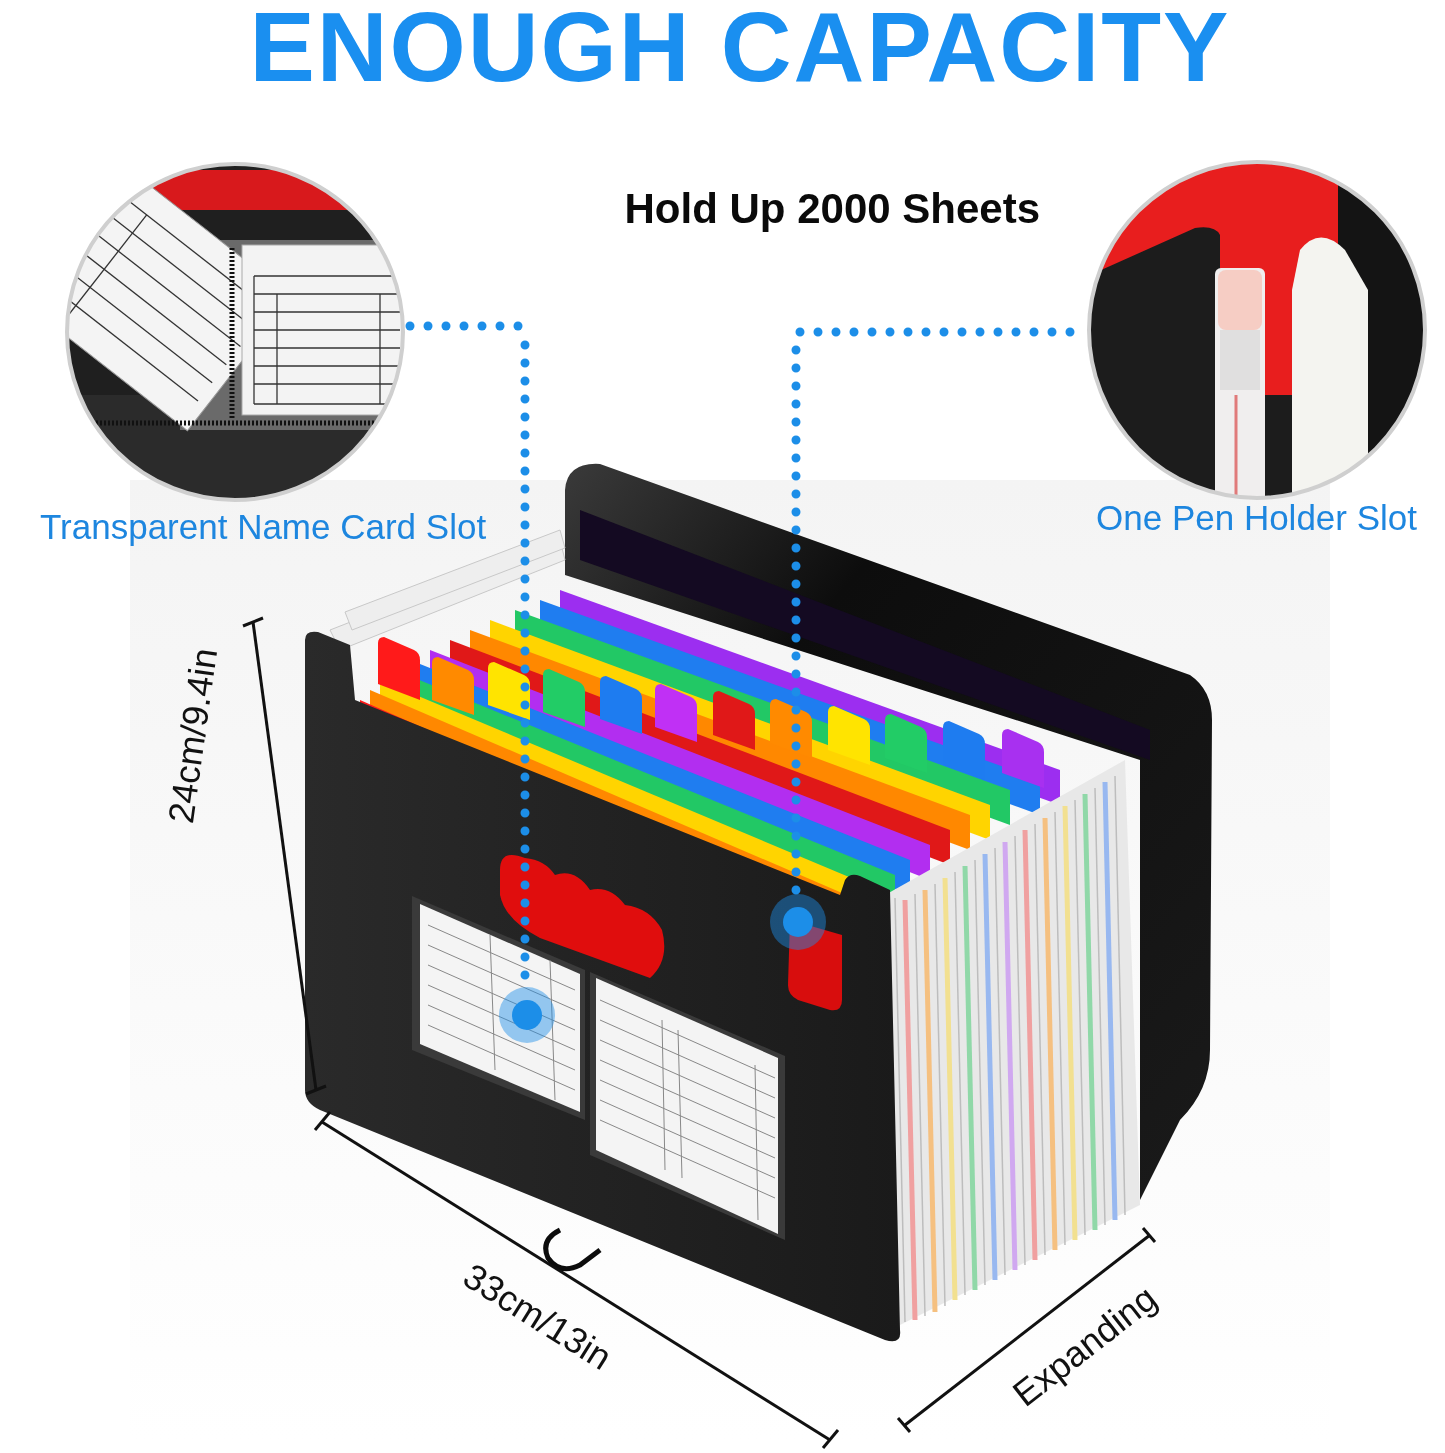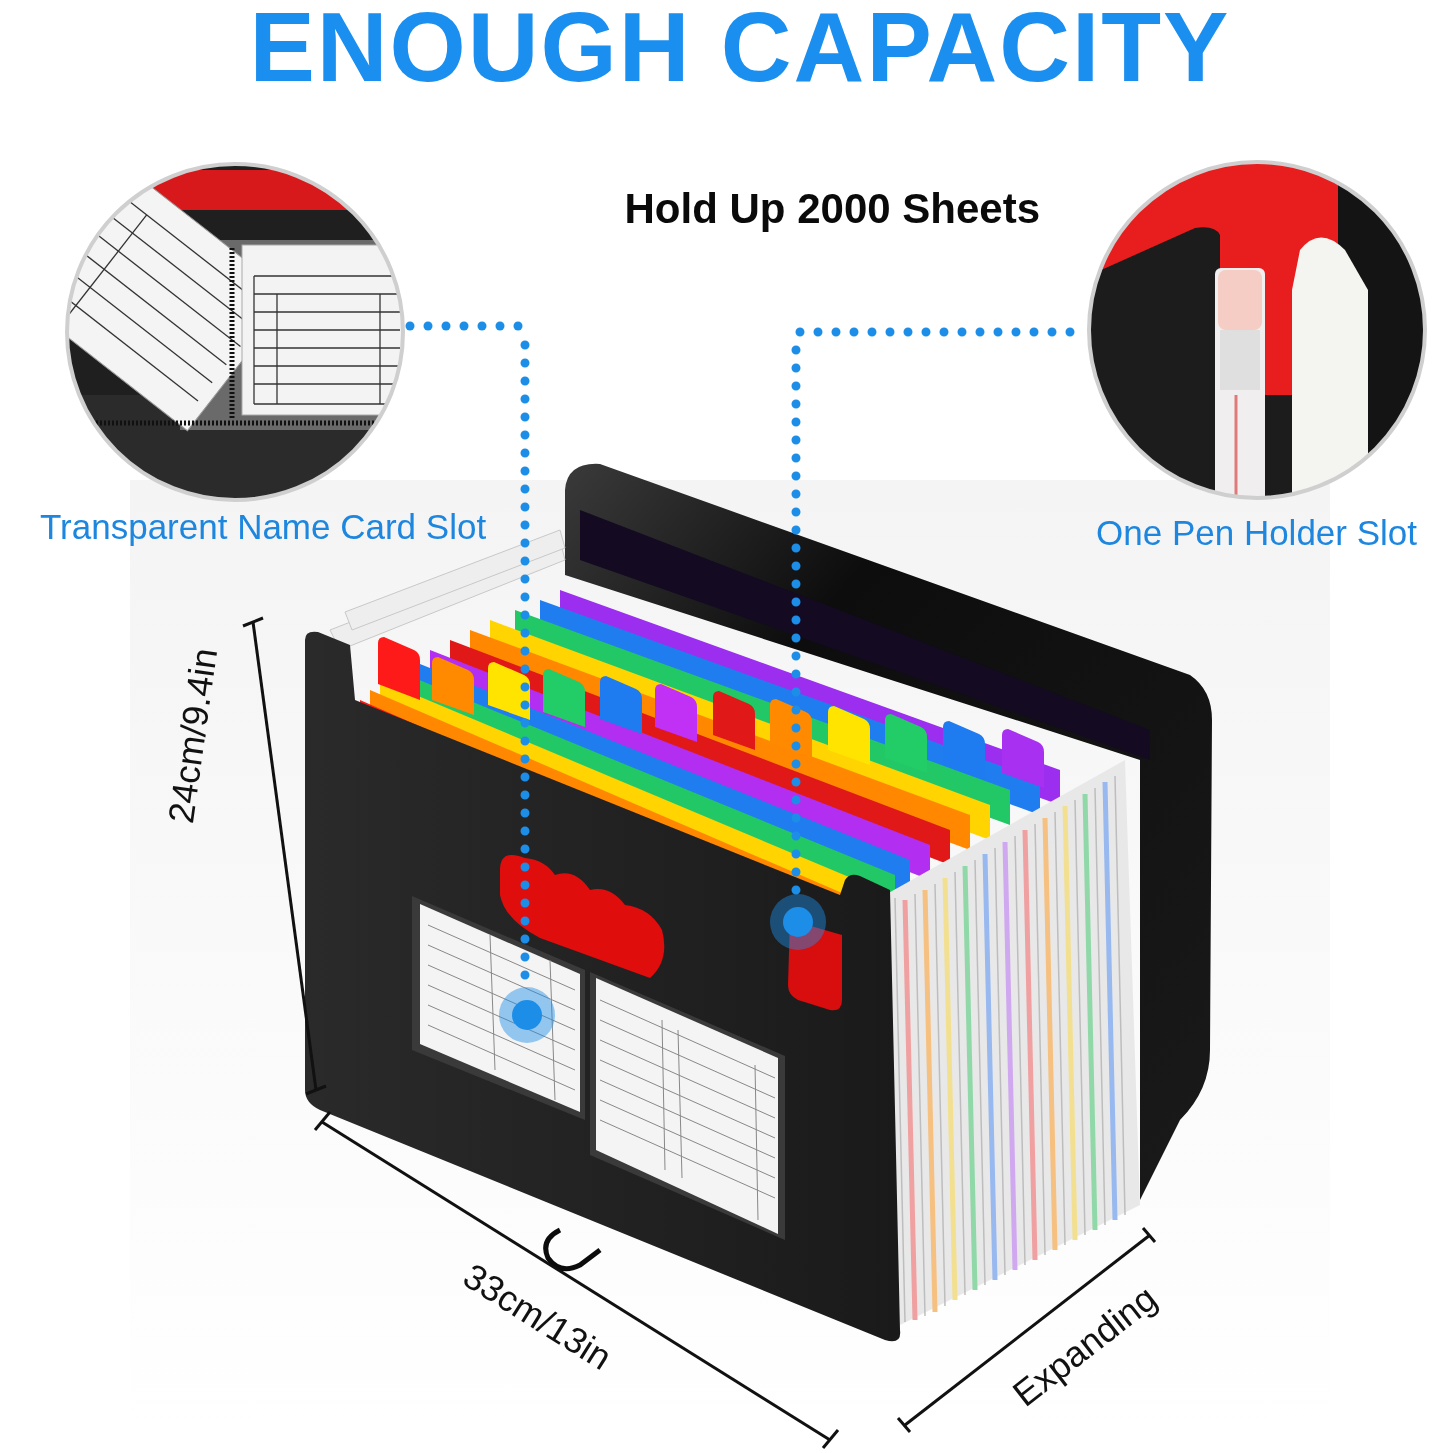--- a/index.html
+++ b/index.html
@@ -228,17 +228,17 @@
     <line x1="322" y1="1122" x2="830" y2="1440"></line>
     <line x1="315" y1="1130" x2="330" y2="1112"></line>
     <line x1="823" y1="1448" x2="838" y2="1430"></line>
     <line x1="905" y1="1425" x2="1150" y2="1235"></line>
     <line x1="898" y1="1418" x2="910" y2="1432"></line>
     <line x1="1143" y1="1228" x2="1155" y2="1242"></line>
   </g>
 </svg>
 
 <div class="abs callout" style="left:8px; top:507px;margin-left:32px;">Transparent Name Card Slot</div>
-<div class="abs callout" style="left:1096px; top:513px;text-align:right;">One Pen Holder Slot</div>
+<div class="abs callout" style="left:1096px; top:498px;text-align:right;">One Pen Holder Slot</div>
 
 <div class="abs dim" style="left:160px; top:820px; transform:rotate(-82deg); transform-origin:left top;">24cm/9.4in</div>
 <div class="abs dim" style="left:478px; top:1255px; transform:rotate(32deg); transform-origin:left top;">33cm/13in</div>
 <div class="abs dim" style="left:1005px; top:1382px; transform:rotate(-38deg); transform-origin:left top;">Expanding</div>
 
 </body></html>

